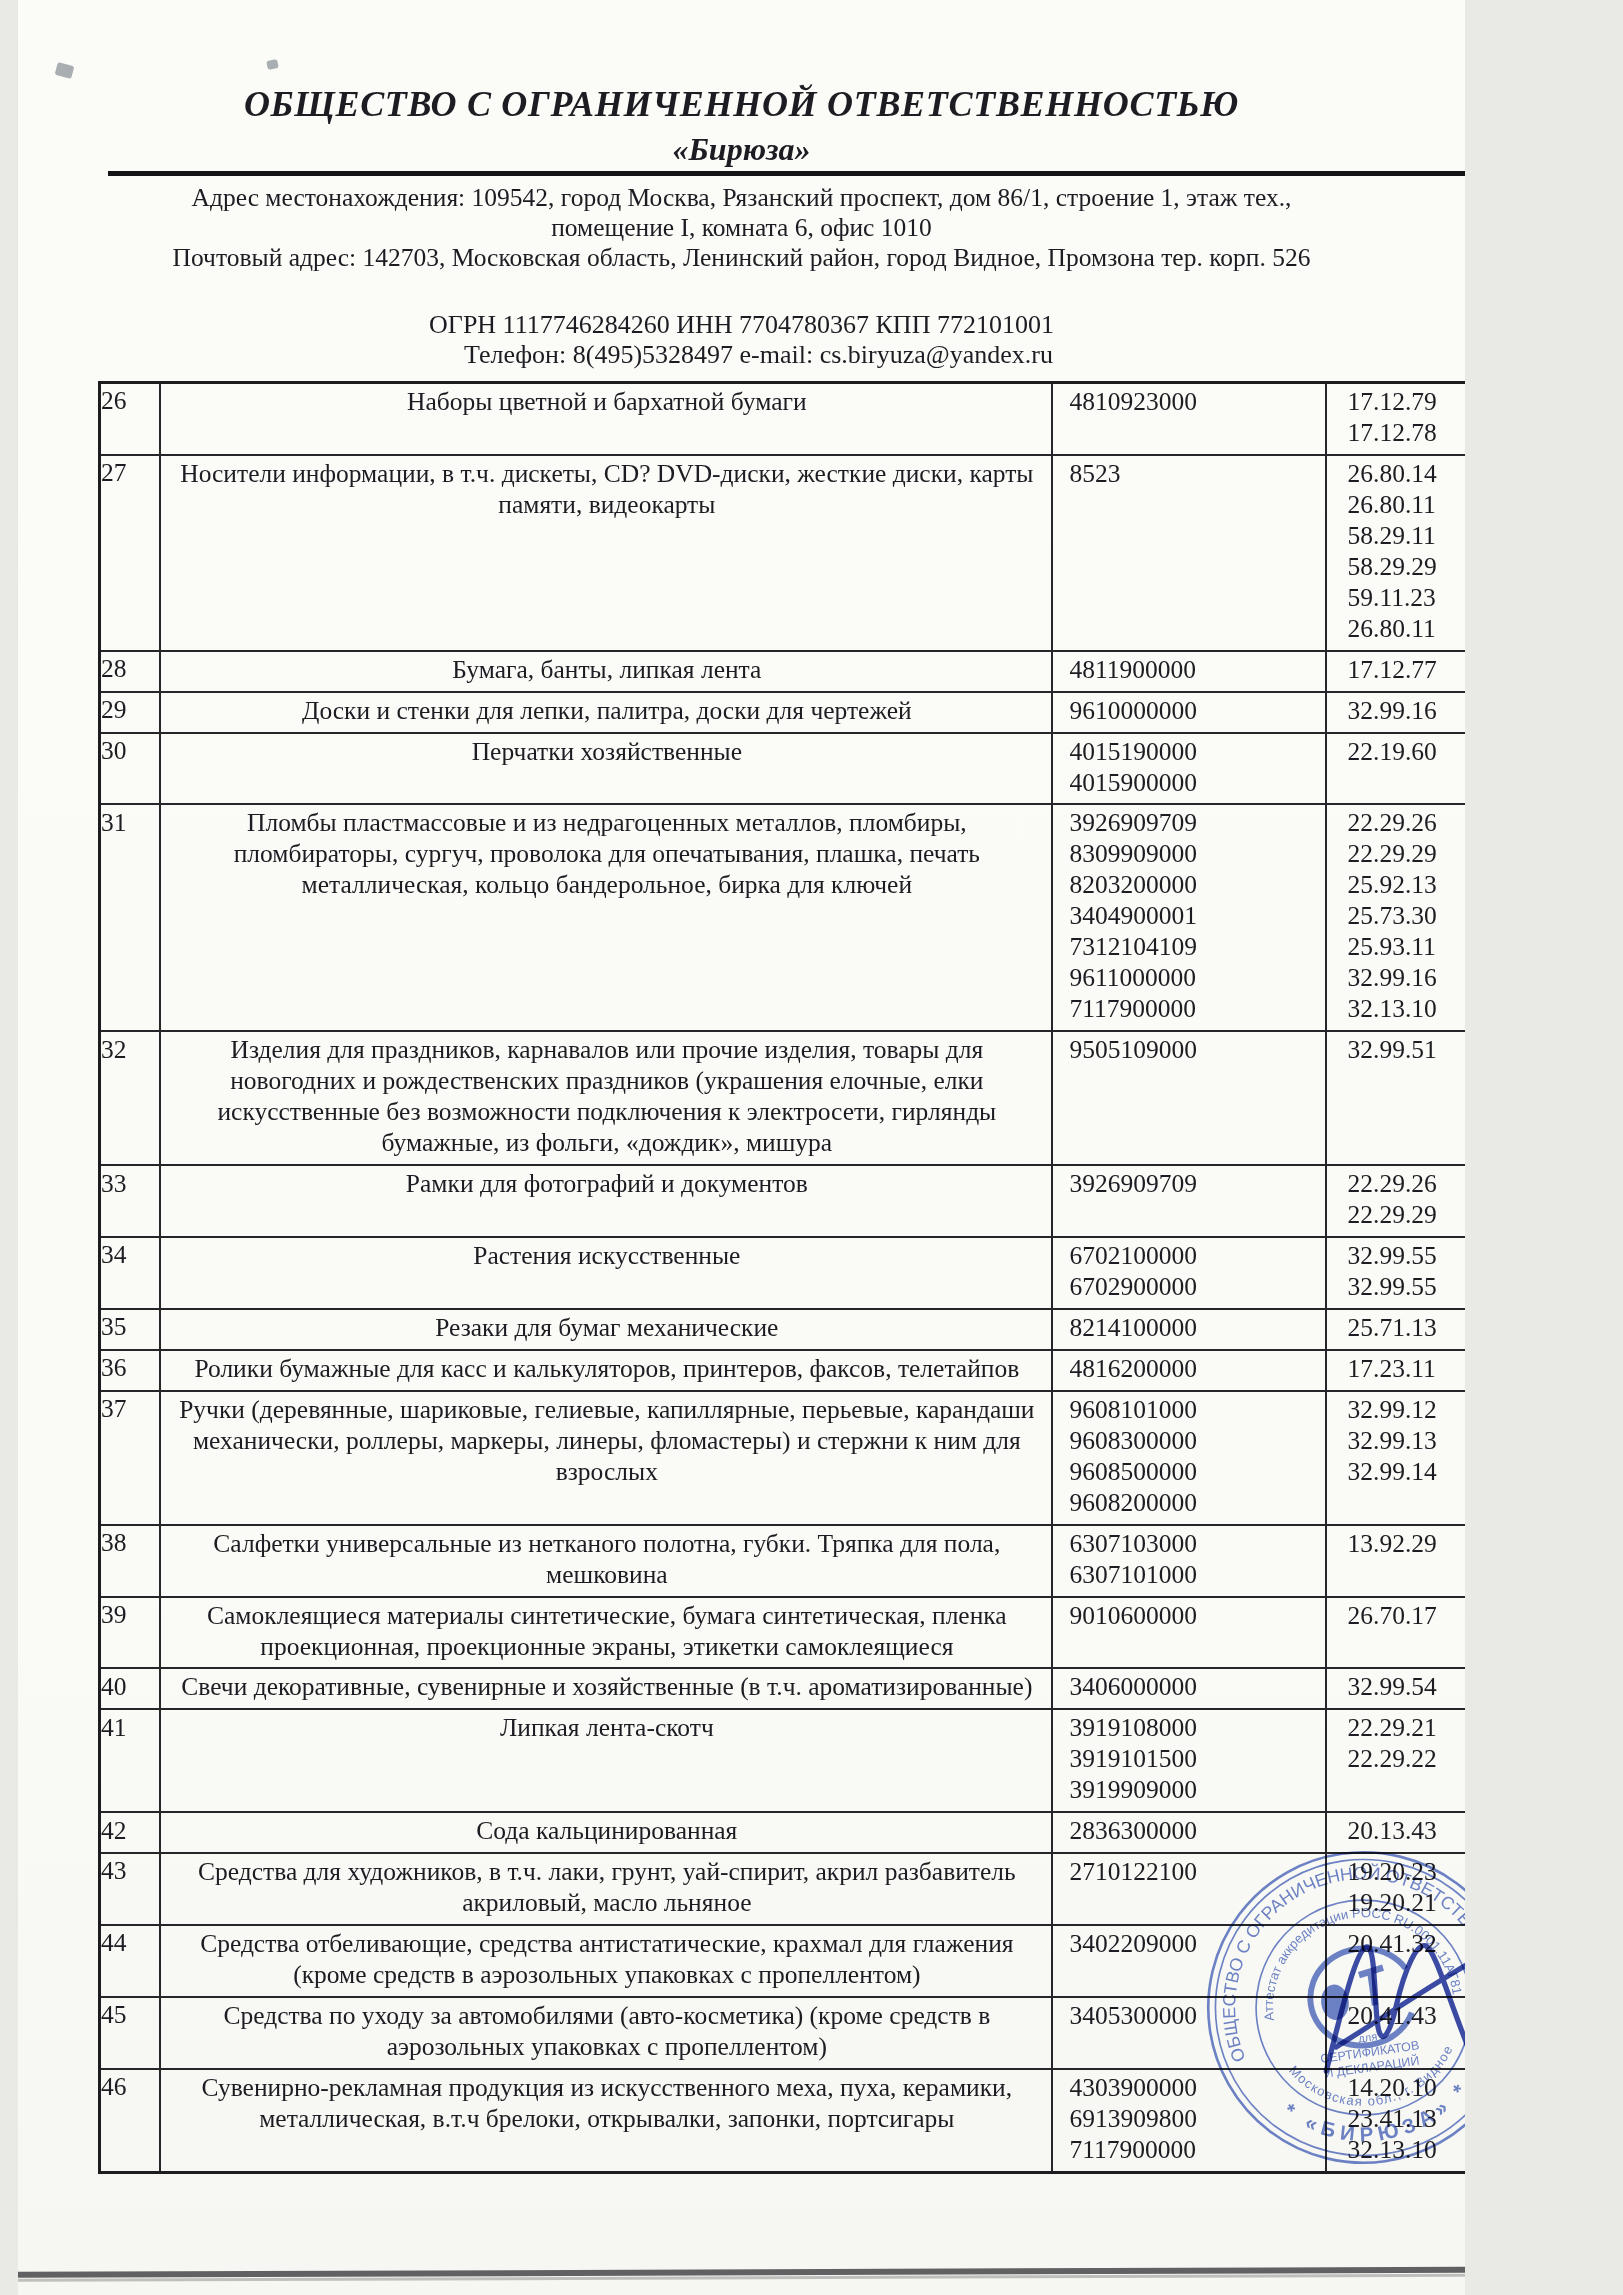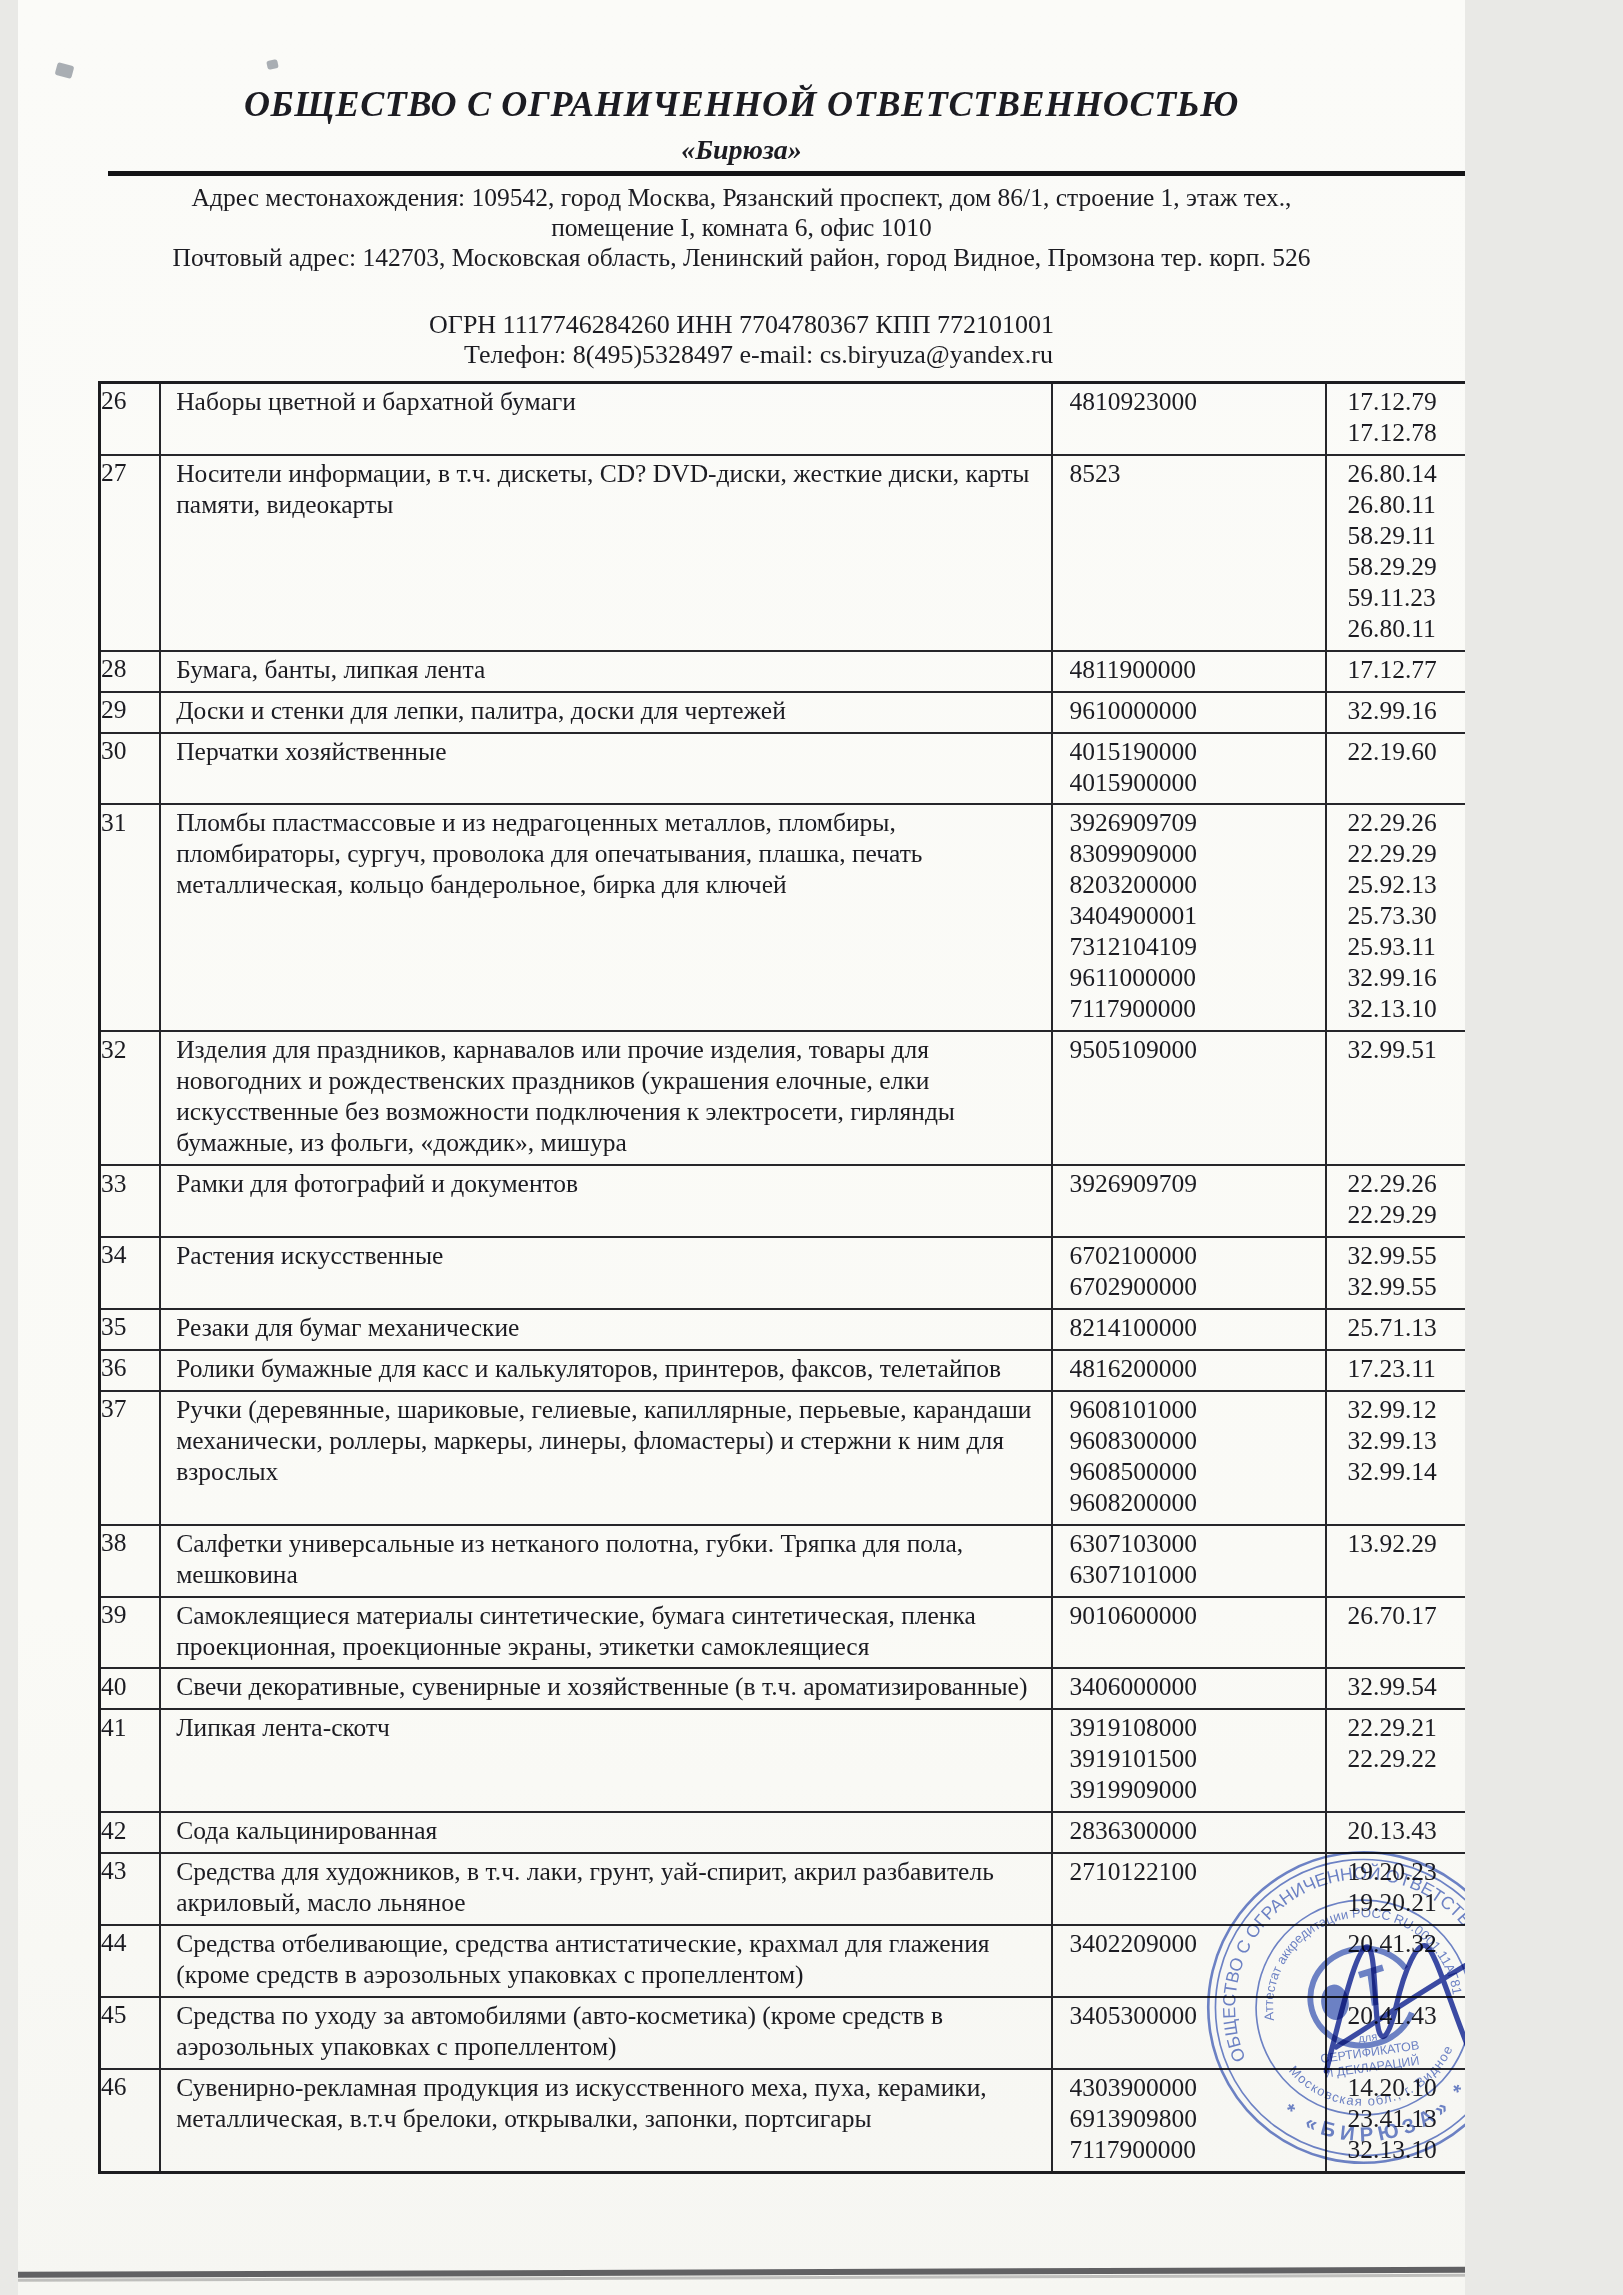--- a/index.html
+++ b/index.html
@@ -8,42 +8,42 @@
   .page {
     position:absolute; left:18px; top:0; width:1447px; height:2295px;
     background:linear-gradient(180deg,#fbfbf8 0%, #fafaf6 70%, #f6f6f2 100%);
     overflow:hidden; color:var(--ink);
   }
   :root { --ink:#1c1c22; --border:#26262a; --stamp:#5b74c6; --sig:#2b3da3; }
 
   
   .hline { position:absolute; left:0; width:100%; text-align:center; white-space:nowrap; }
   .title1 { top:83px; font-size:36px; line-height:43px; font-weight:bold; font-style:italic; letter-spacing:0.7px; }
-  .title2 { top:129px; font-size:28px; line-height:41px; font-weight:bold; font-style:italic; }
+  .title2 { top:129px; font-size:32px; line-height:41px; font-weight:bold; font-style:italic; }
   .rule  { position:absolute; left:90px; top:171px; width:1441px; height:4.6px; background:#141416; }
   .addr1 { top:183px; font-size:25.5px; line-height:30px; }
   .addr2 { top:213px; font-size:25.5px; line-height:30px; }
   .addr3 { top:243px; font-size:25.5px; line-height:30px; }
   .ogrn  { top:310px; font-size:26px; line-height:30px; }
   .phone { top:340px; font-size:26px; line-height:30px;padding-left:34px; }
 
   
   table.goods {
     position:absolute; left:80px; top:381px; width:1424px;
     border-collapse:collapse; table-layout:fixed;
     border:3.3px solid #1d1d20;
   }
   table.goods td {
     border:2px solid var(--border);
     border-top-width:2.6px; border-bottom-width:2.6px;
     vertical-align:top;
     font-size:25.5px; line-height:31px; color:var(--ink);
   }
   td.c-num  { text-align:left; padding:1.3px 0 5.2px 0; }
-  td.c-desc { padding:2px 13px 5.9px 15.7px; }
+  td.c-desc { padding:2px 13px 5.9px 15.7px;text-align:center; }
   td.c-code { padding:2px 5.2px 5.9px 17px; }
   td.c-okpd { padding:2px 2.6px 5.9px 21px; }
   .code-line, .okpd-line { display:block; }
 
   
   .stamp {
     position:absolute; left:1149px; top:1811px; width:393px; height:393px;
     mix-blend-mode:multiply; opacity:.88; color:var(--stamp);
     font-family:"Liberation Sans", sans-serif;
   }

